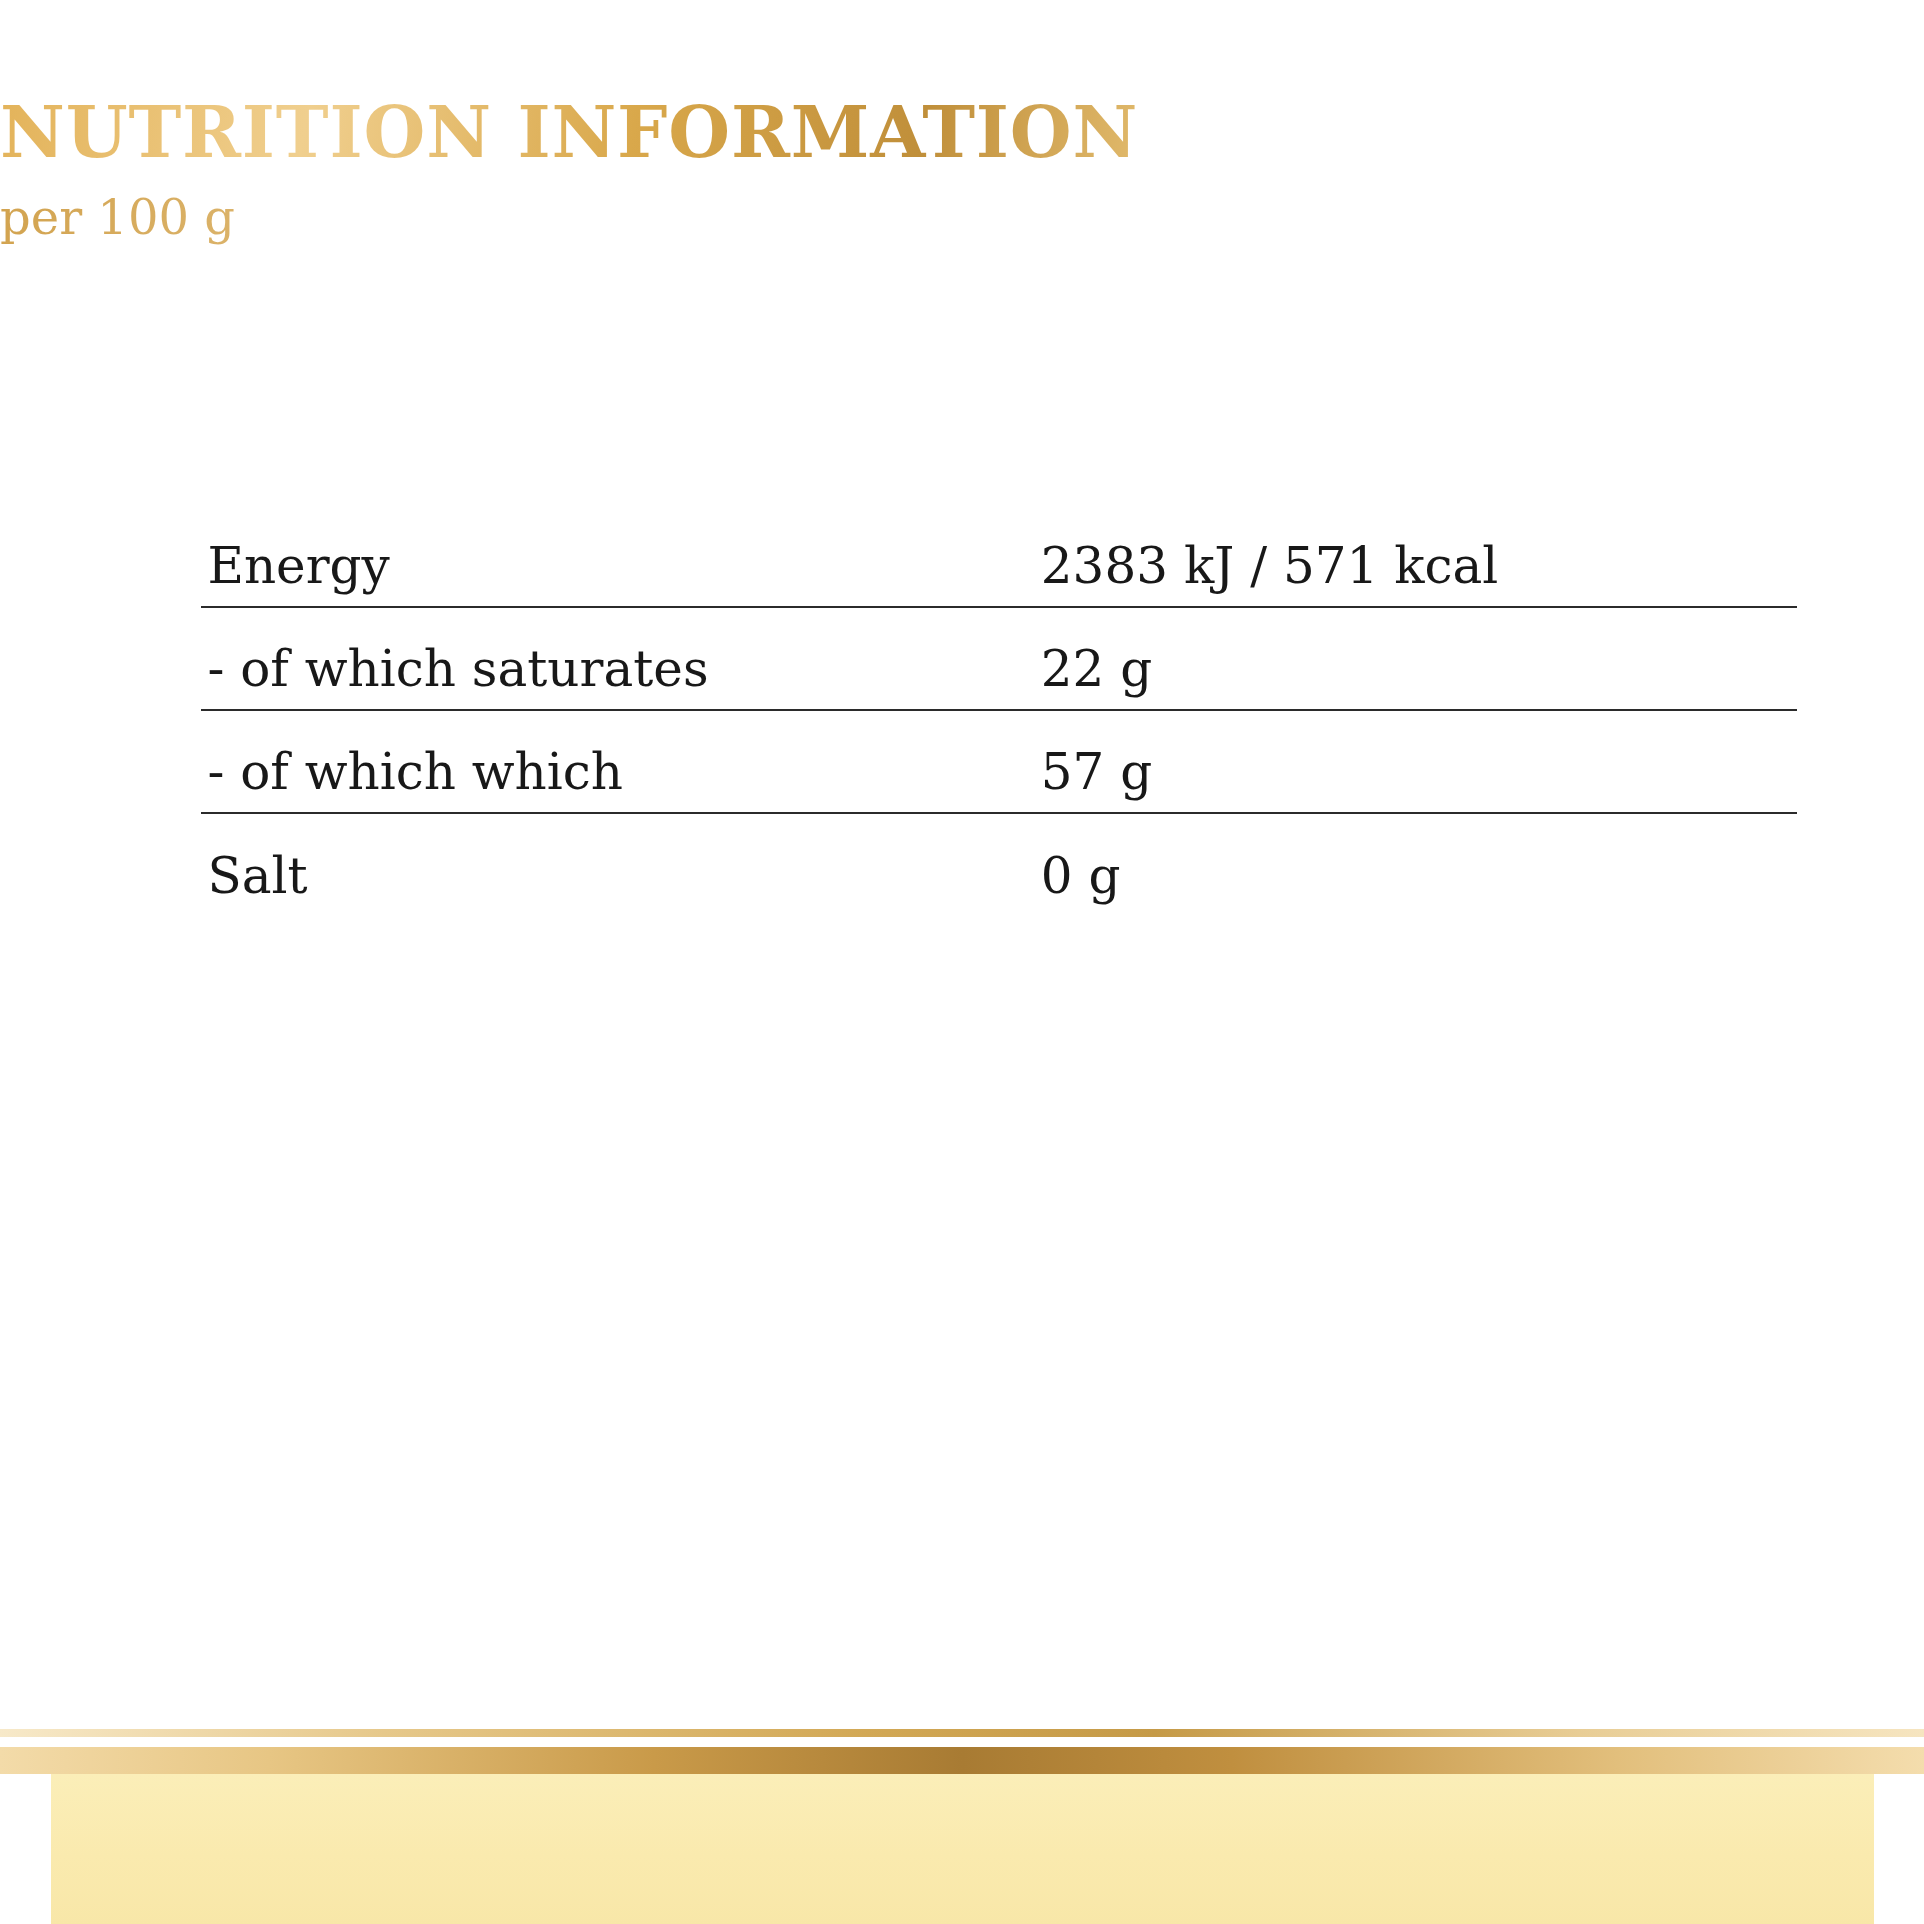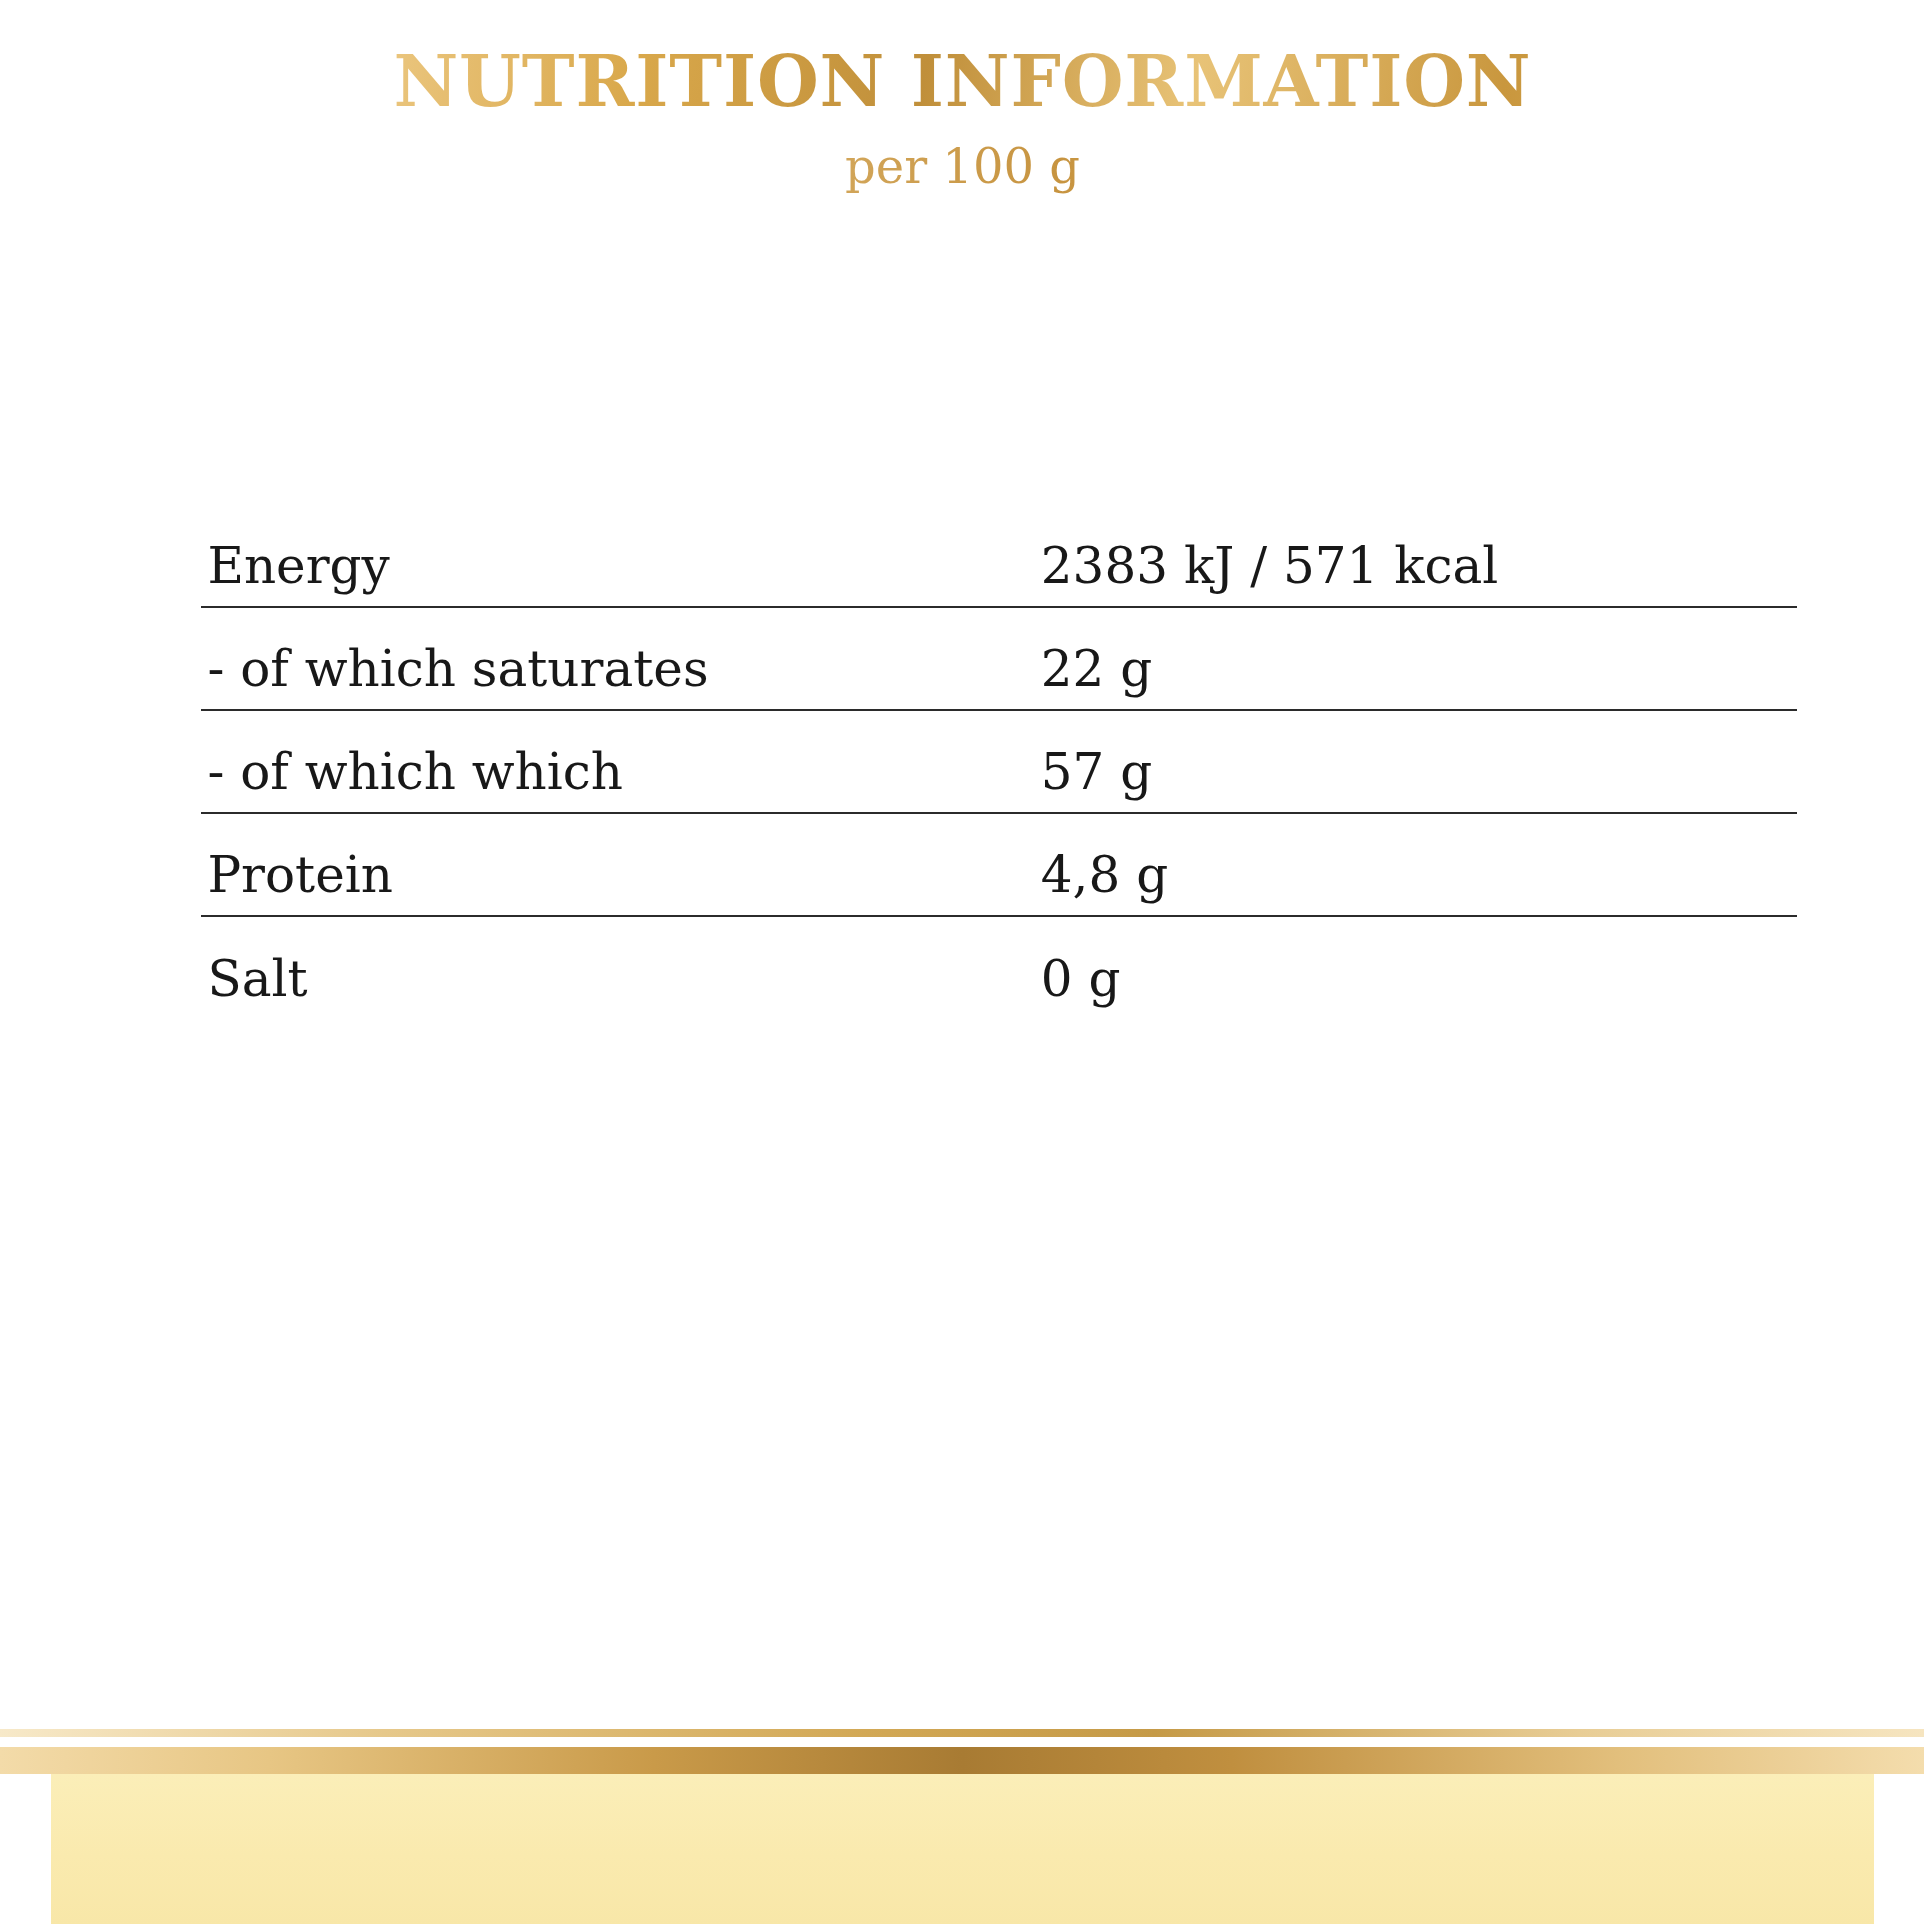--- a/index.html
+++ b/index.html
@@ -17,22 +17,21 @@
 
   .page {
     position: relative;
     width: 1925px;
     height: 1925px;
     box-sizing: border-box;
   }
 
   
   .header {
-    text-align: center;
-    padding-top: 44px;
+    padding-top: 95px;
   }
 
   .header-title {
     font-family: "DejaVu Serif", serif;
     font-weight: 700;
     font-size: 71px;
     letter-spacing: 0.8px;
     line-height: 1.05;
     
     background: linear-gradient(100deg,
@@ -192,24 +191,20 @@
         </tr>
         <tr>
           <td class="label">- of which saturates</td>
           <td class="value">22 g</td>
         </tr>
         <tr>
           <td class="label">- of which which</td>
           <td class="value">57 g</td>
         </tr>
         <tr>
-          <td class="label">Protein</td>
-          <td class="value">4,8 g</td>
-        </tr>
-        <tr>
           <td class="label">Salt</td>
           <td class="value">0 g</td>
         </tr>
       </tbody>
     </table>
   </div>
 
   <div class="bottom-bands">
     <div class="band-thin-top"></div>
     <div class="band-gap"></div>

